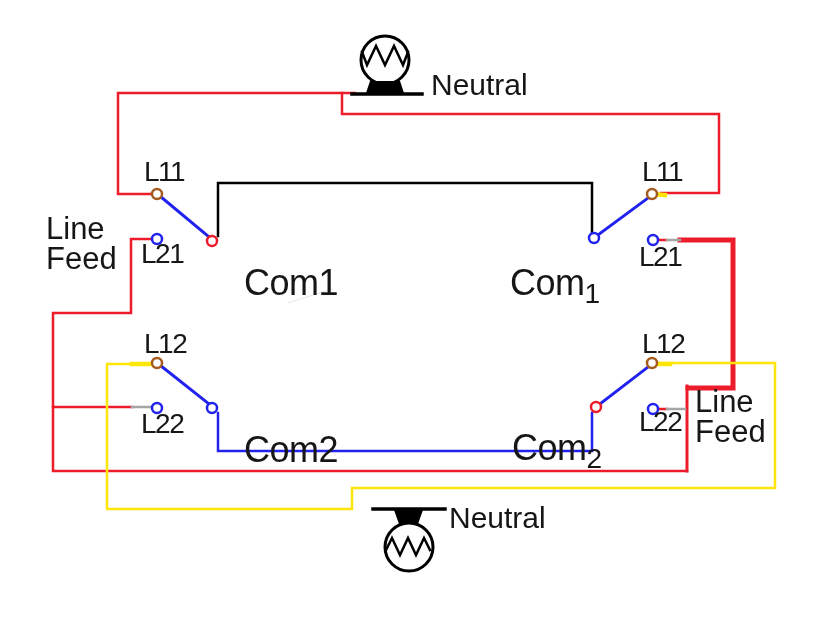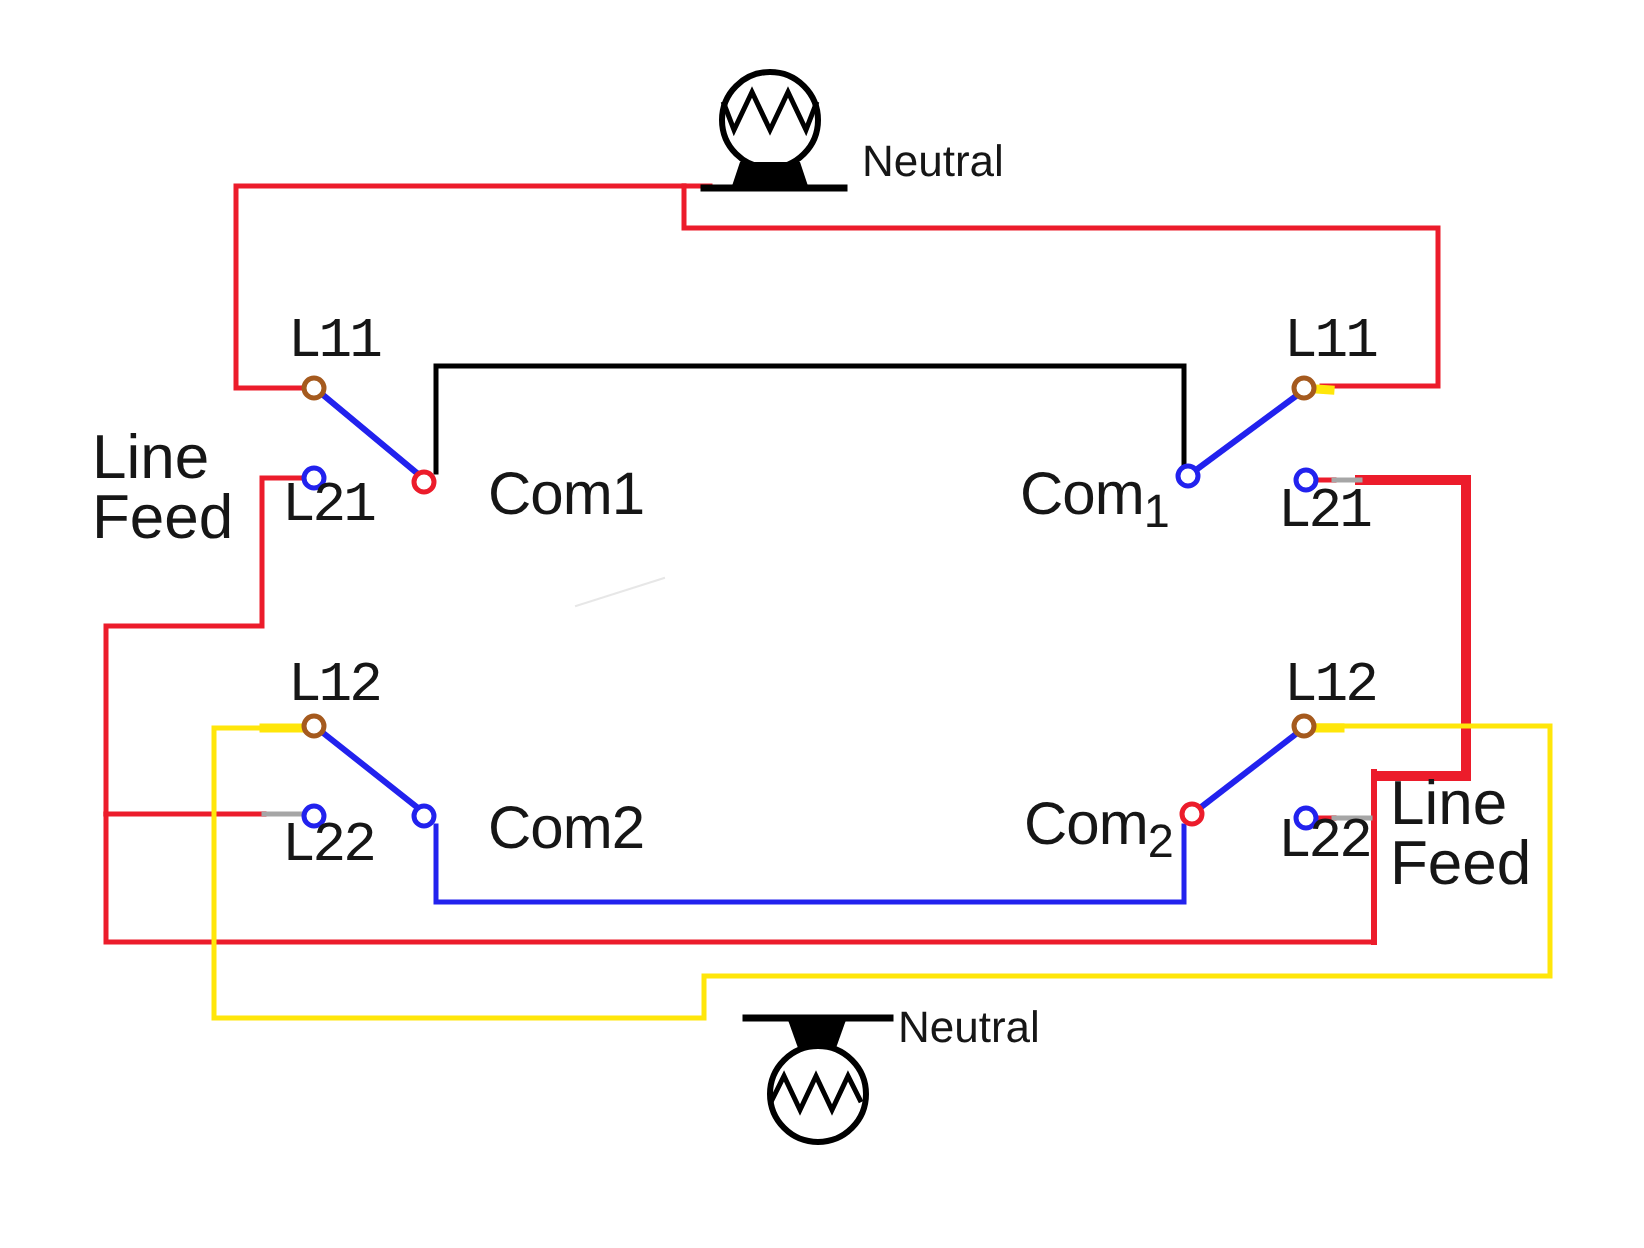--- a/index.html
+++ b/index.html
@@ -6,24 +6,24 @@
   #stage{
     position:relative;
     width:822px;height:624px;
     background:#ffffff;
     font-family:"Liberation Sans","DejaVu Sans",sans-serif;
     color:#111;
     overflow:hidden;
   }
   #wires{position:absolute;left:0;top:0;width:822px;height:624px;}
   .lbl{position:absolute;line-height:1;white-space:pre;color:#161616;}
-  .sw-lbl{font-size:28px;letter-spacing:-1.5px;font-family:Liberation Mono, monospace;}
-  .com-lbl{font-size:30px;letter-spacing:-0.5px;}
+  .sw-lbl{font-size:28px;letter-spacing:-1.5px;}
+  .com-lbl{font-size:36px;letter-spacing:-0.5px;margin-top:32px;}
   .com-lbl .sub{font-size:0.78em;vertical-align:-0.28em;letter-spacing:0;}
-  .neutral-lbl{font-size:22px;letter-spacing:0;}
+  .neutral-lbl{font-size:30px;letter-spacing:0;}
   .feed-lbl{font-size:31px;line-height:30px;letter-spacing:0;}
 </style>
 </head>
 <body>
 
 <div id="stage">
 
   <svg id="wires" viewBox="0 0 822 624" fill="none" stroke-linecap="square" stroke-linejoin="miter">
 
     <path d="M288,303 L332,289" stroke="#c9c9c9" stroke-width="1" opacity="0.45"></path>

